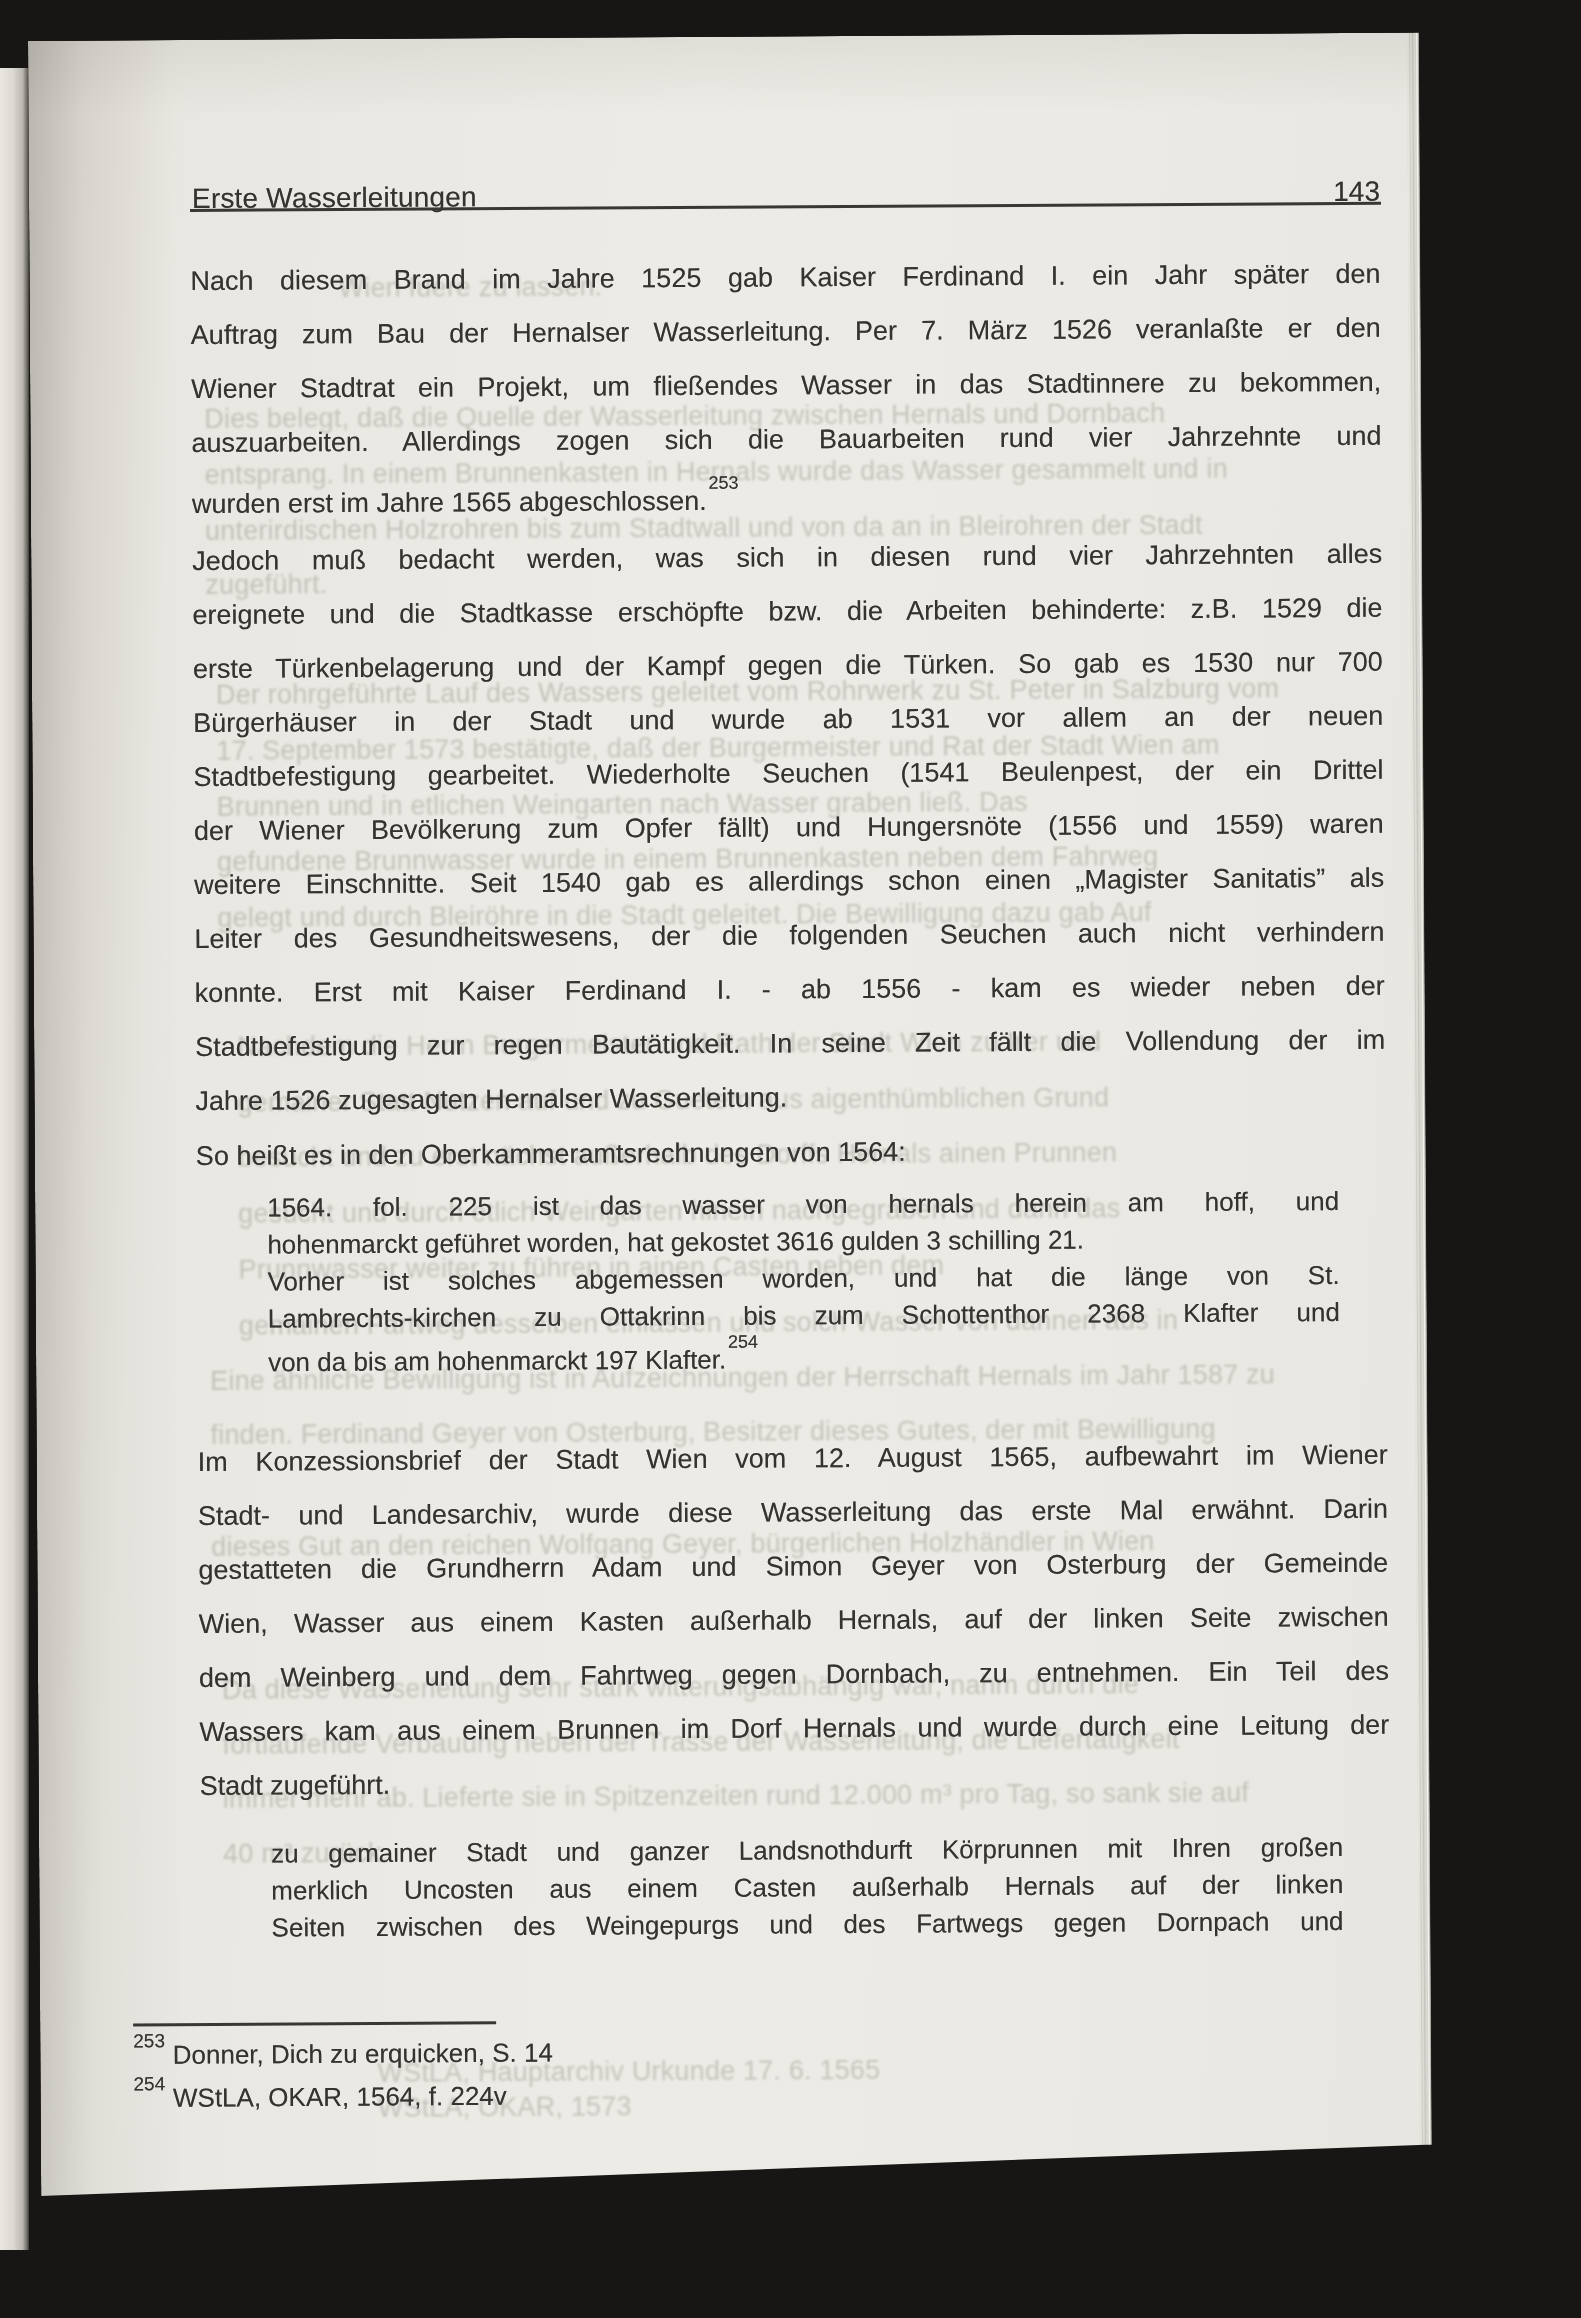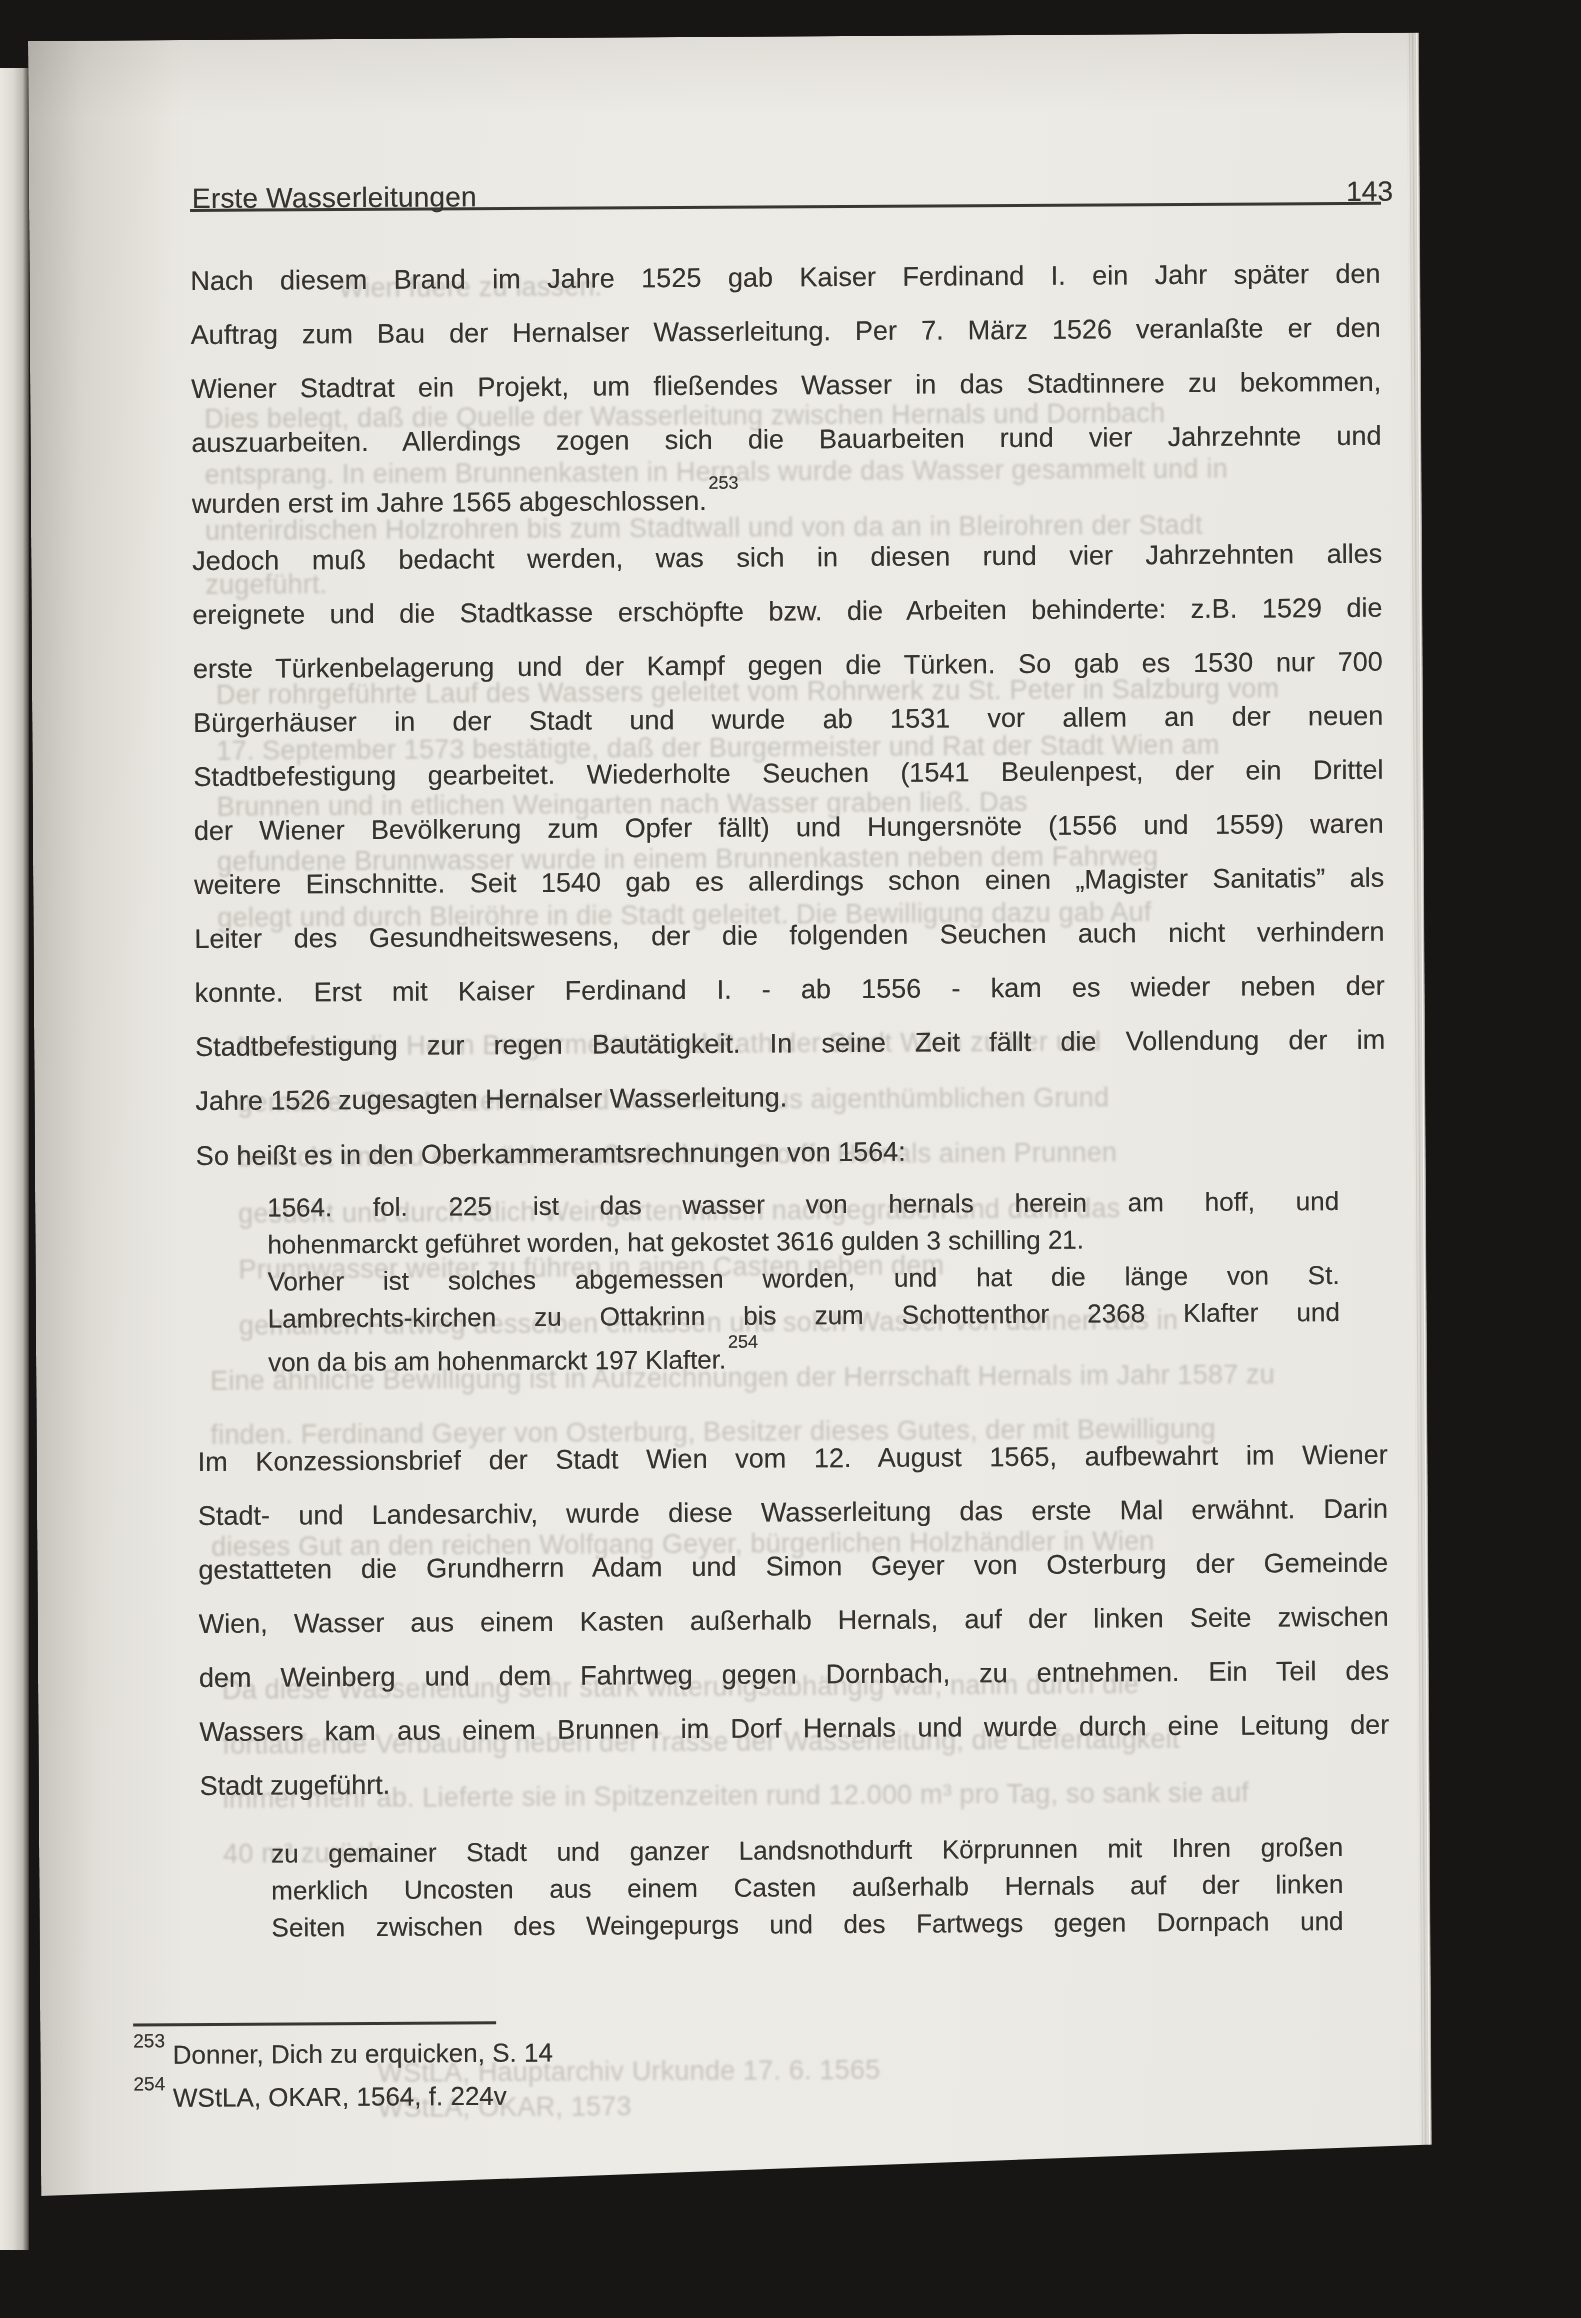--- a/index.html
+++ b/index.html
@@ -33,21 +33,21 @@
       linear-gradient(90deg,rgba(0,0,0,0) 0%,rgba(140,136,128,.22) 55%,rgba(250,248,243,.75) 82%,rgba(72,69,63,.5) 100%);
   }
   .ghostlayer{position:absolute;inset:0;pointer-events:none;}
   .ghost{
     position:absolute;white-space:nowrap;
     font-size:27px;color:#6e6b64;opacity:.30;filter:blur(1.2px);
     letter-spacing:0.2px;
   }
   .ink{color:#35332f;text-shadow:0 0 0.5px rgba(45,42,38,.5);}
   .runhead-left{position:absolute;left:163px;top:143px;font-size:28px;letter-spacing:0.2px;}
-  .runhead-right{position:absolute;right:27px;top:143px;font-size:28px;}
+  .runhead-right{position:absolute;right:40px;top:143px;font-size:28px;}
   .hrule{position:absolute;left:161px;top:169px;width:1191px;height:3.4px;background:#393732;}
   .p{position:absolute;left:161px;width:1190px;font-size:27px;line-height:54px;}
   .quote{position:absolute;left:232px;width:1072px;font-size:26px;line-height:37px;}
   .line{text-align:justify;text-align-last:justify;}
   .line.nj{text-align-last:left;}
   .last-left .line:last-child{text-align-last:left;}
   sup.fnref{font-size:18px;position:relative;top:-10.6px;margin-left:1.9px;letter-spacing:0;}
   .fnrule{position:absolute;left:93px;top:1983px;width:363px;height:3.4px;background:#393732;}
   .fns{position:absolute;left:93px;top:1990px;font-size:26px;line-height:35px;}
   .fn{white-space:nowrap;}

